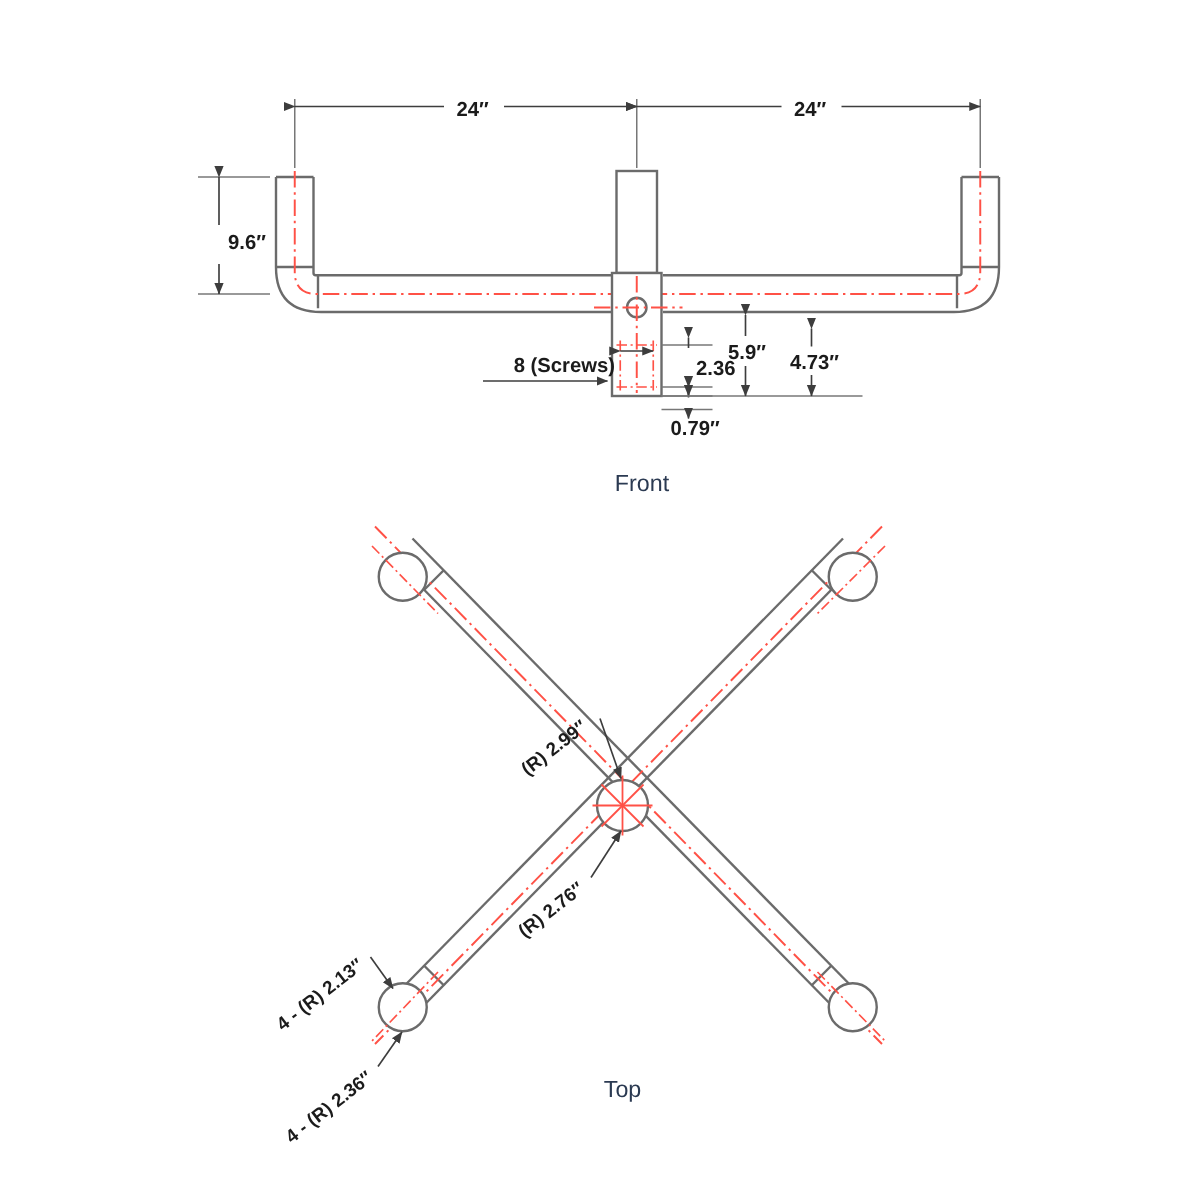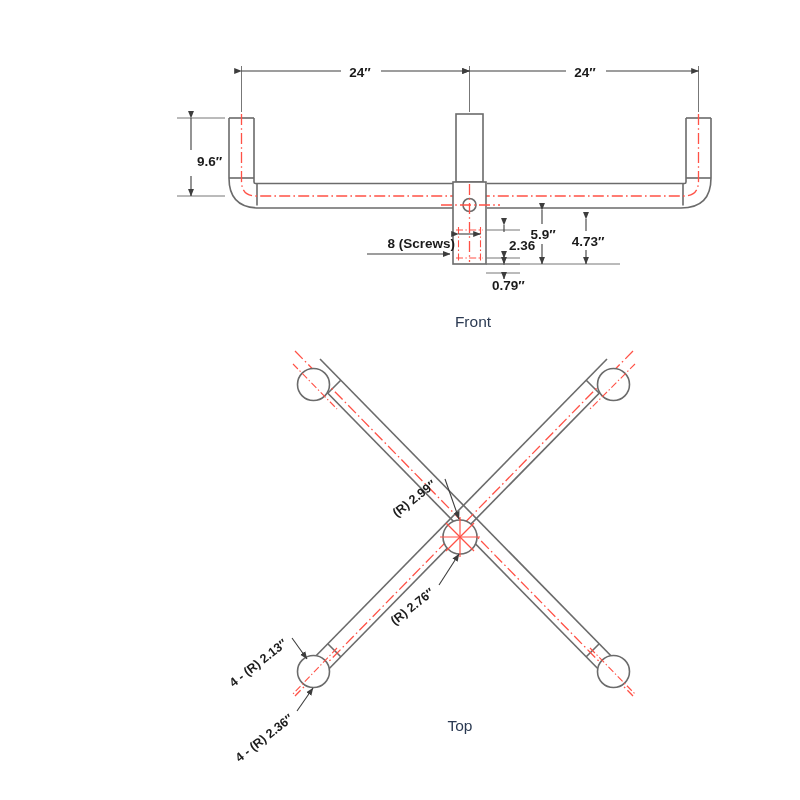--- a/index.html
+++ b/index.html
@@ -12,21 +12,20 @@
     width: 800px;
     height: 800px;
     font-family: "Liberation Sans", sans-serif;
     overflow: hidden;
     position: relative;
   }
   #drawing-root {
     position: relative;
     width: 720px;
     height: 800px;
-    padding-left: 45px;
   }
   svg#cad {
     display: block;
     width: 800px;
     height: 800px;
   }
   .part-line {
     fill: none;
     stroke: #6b6b6b;
     stroke-width: 1.6;

